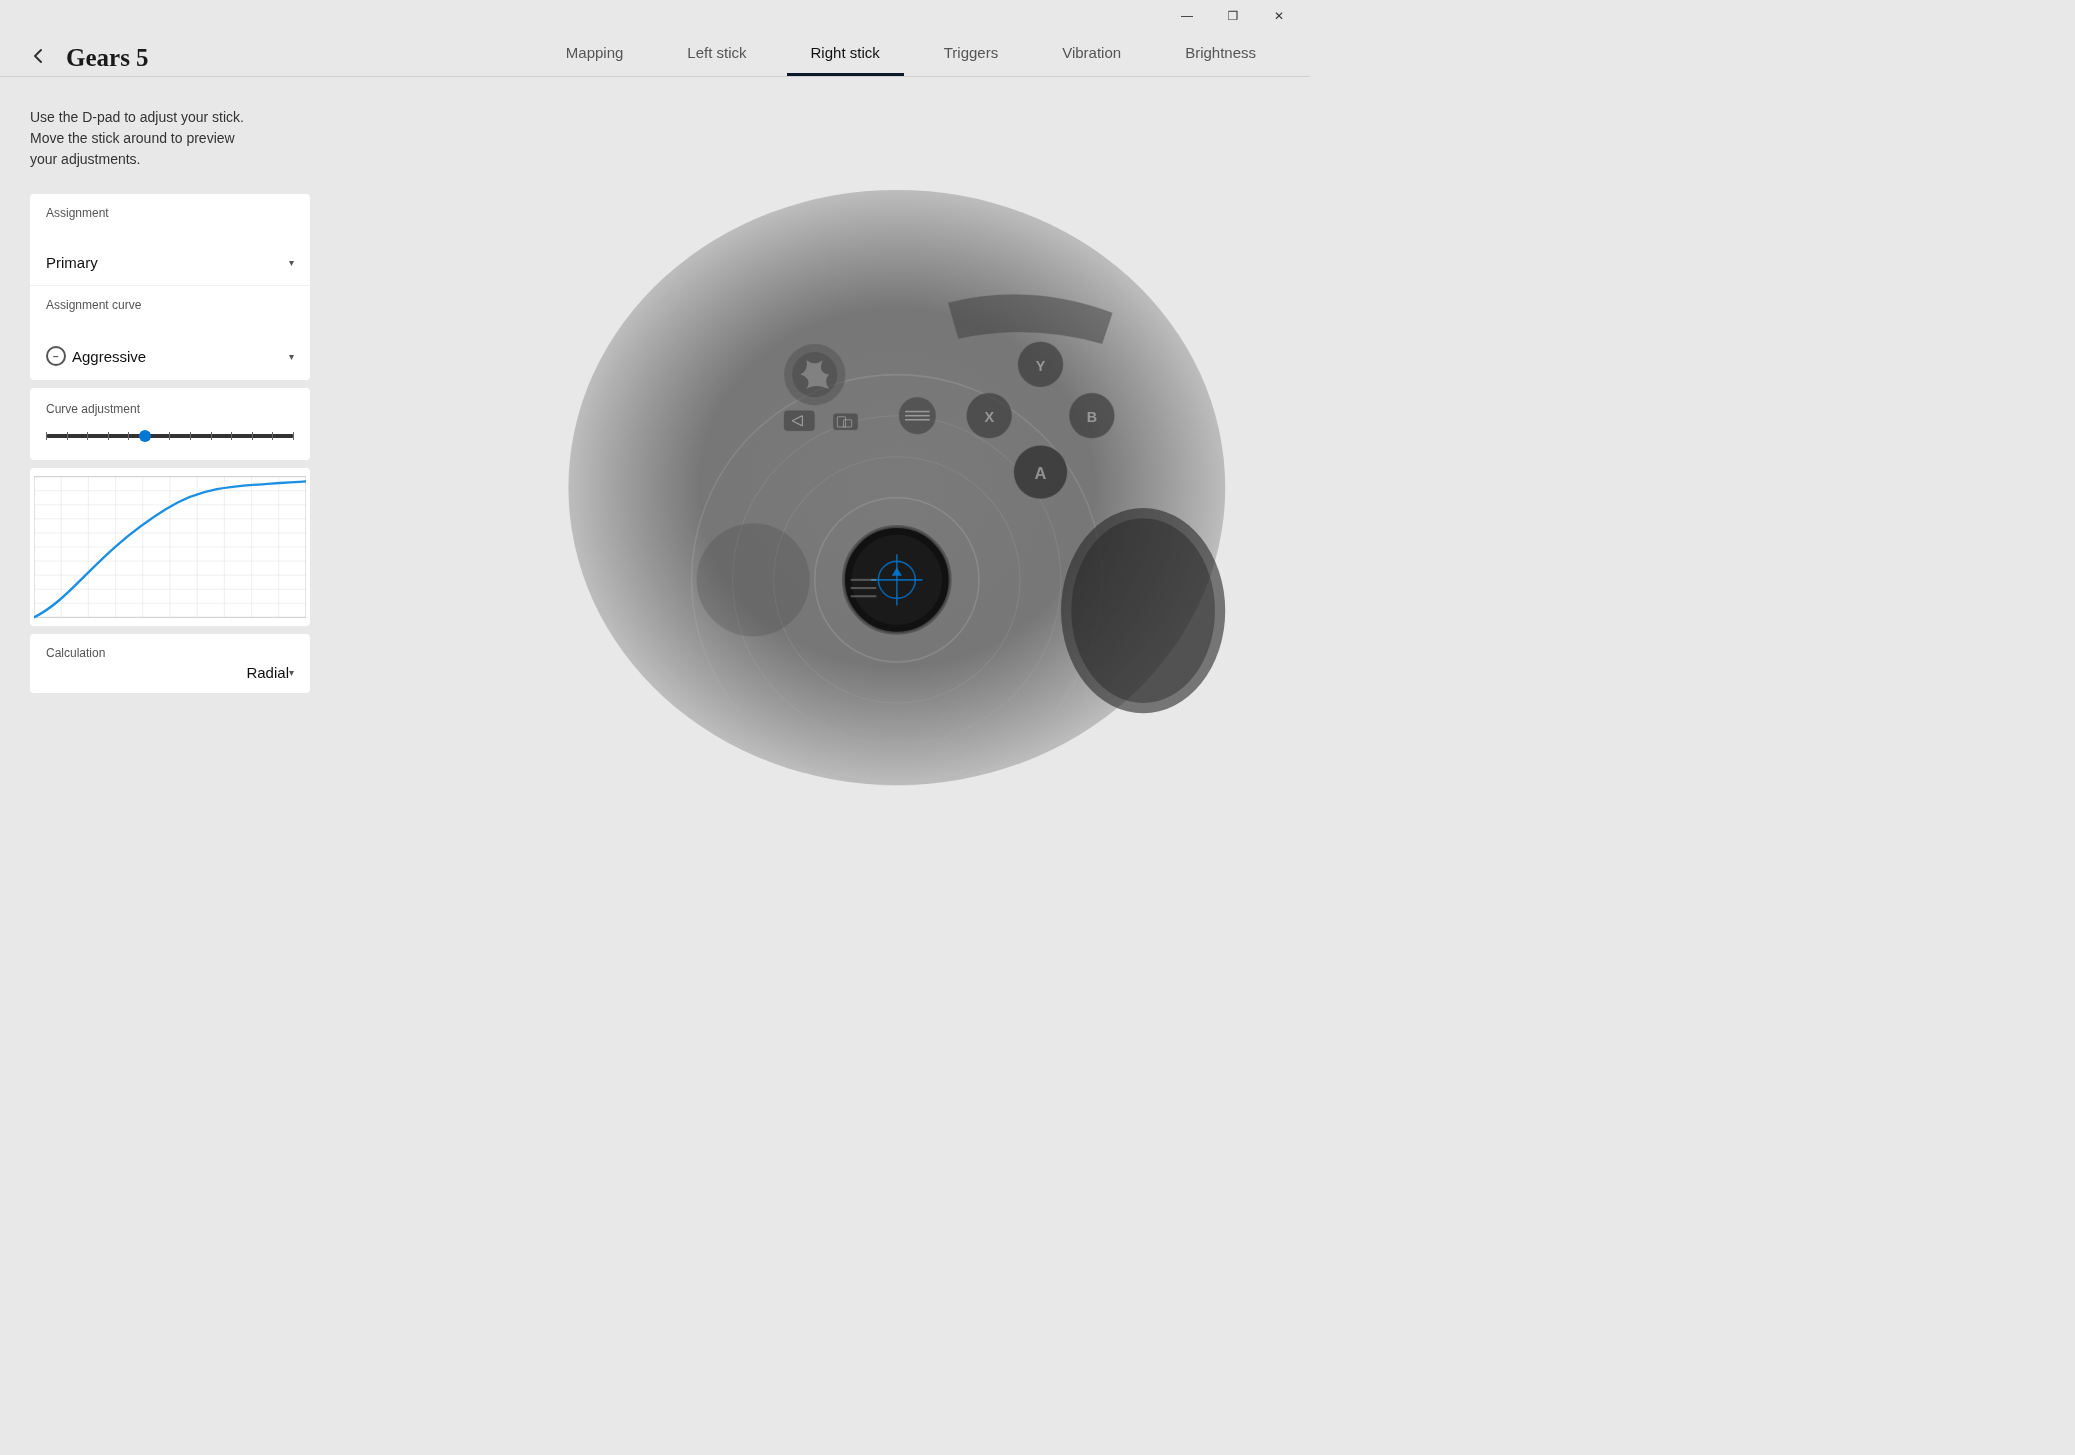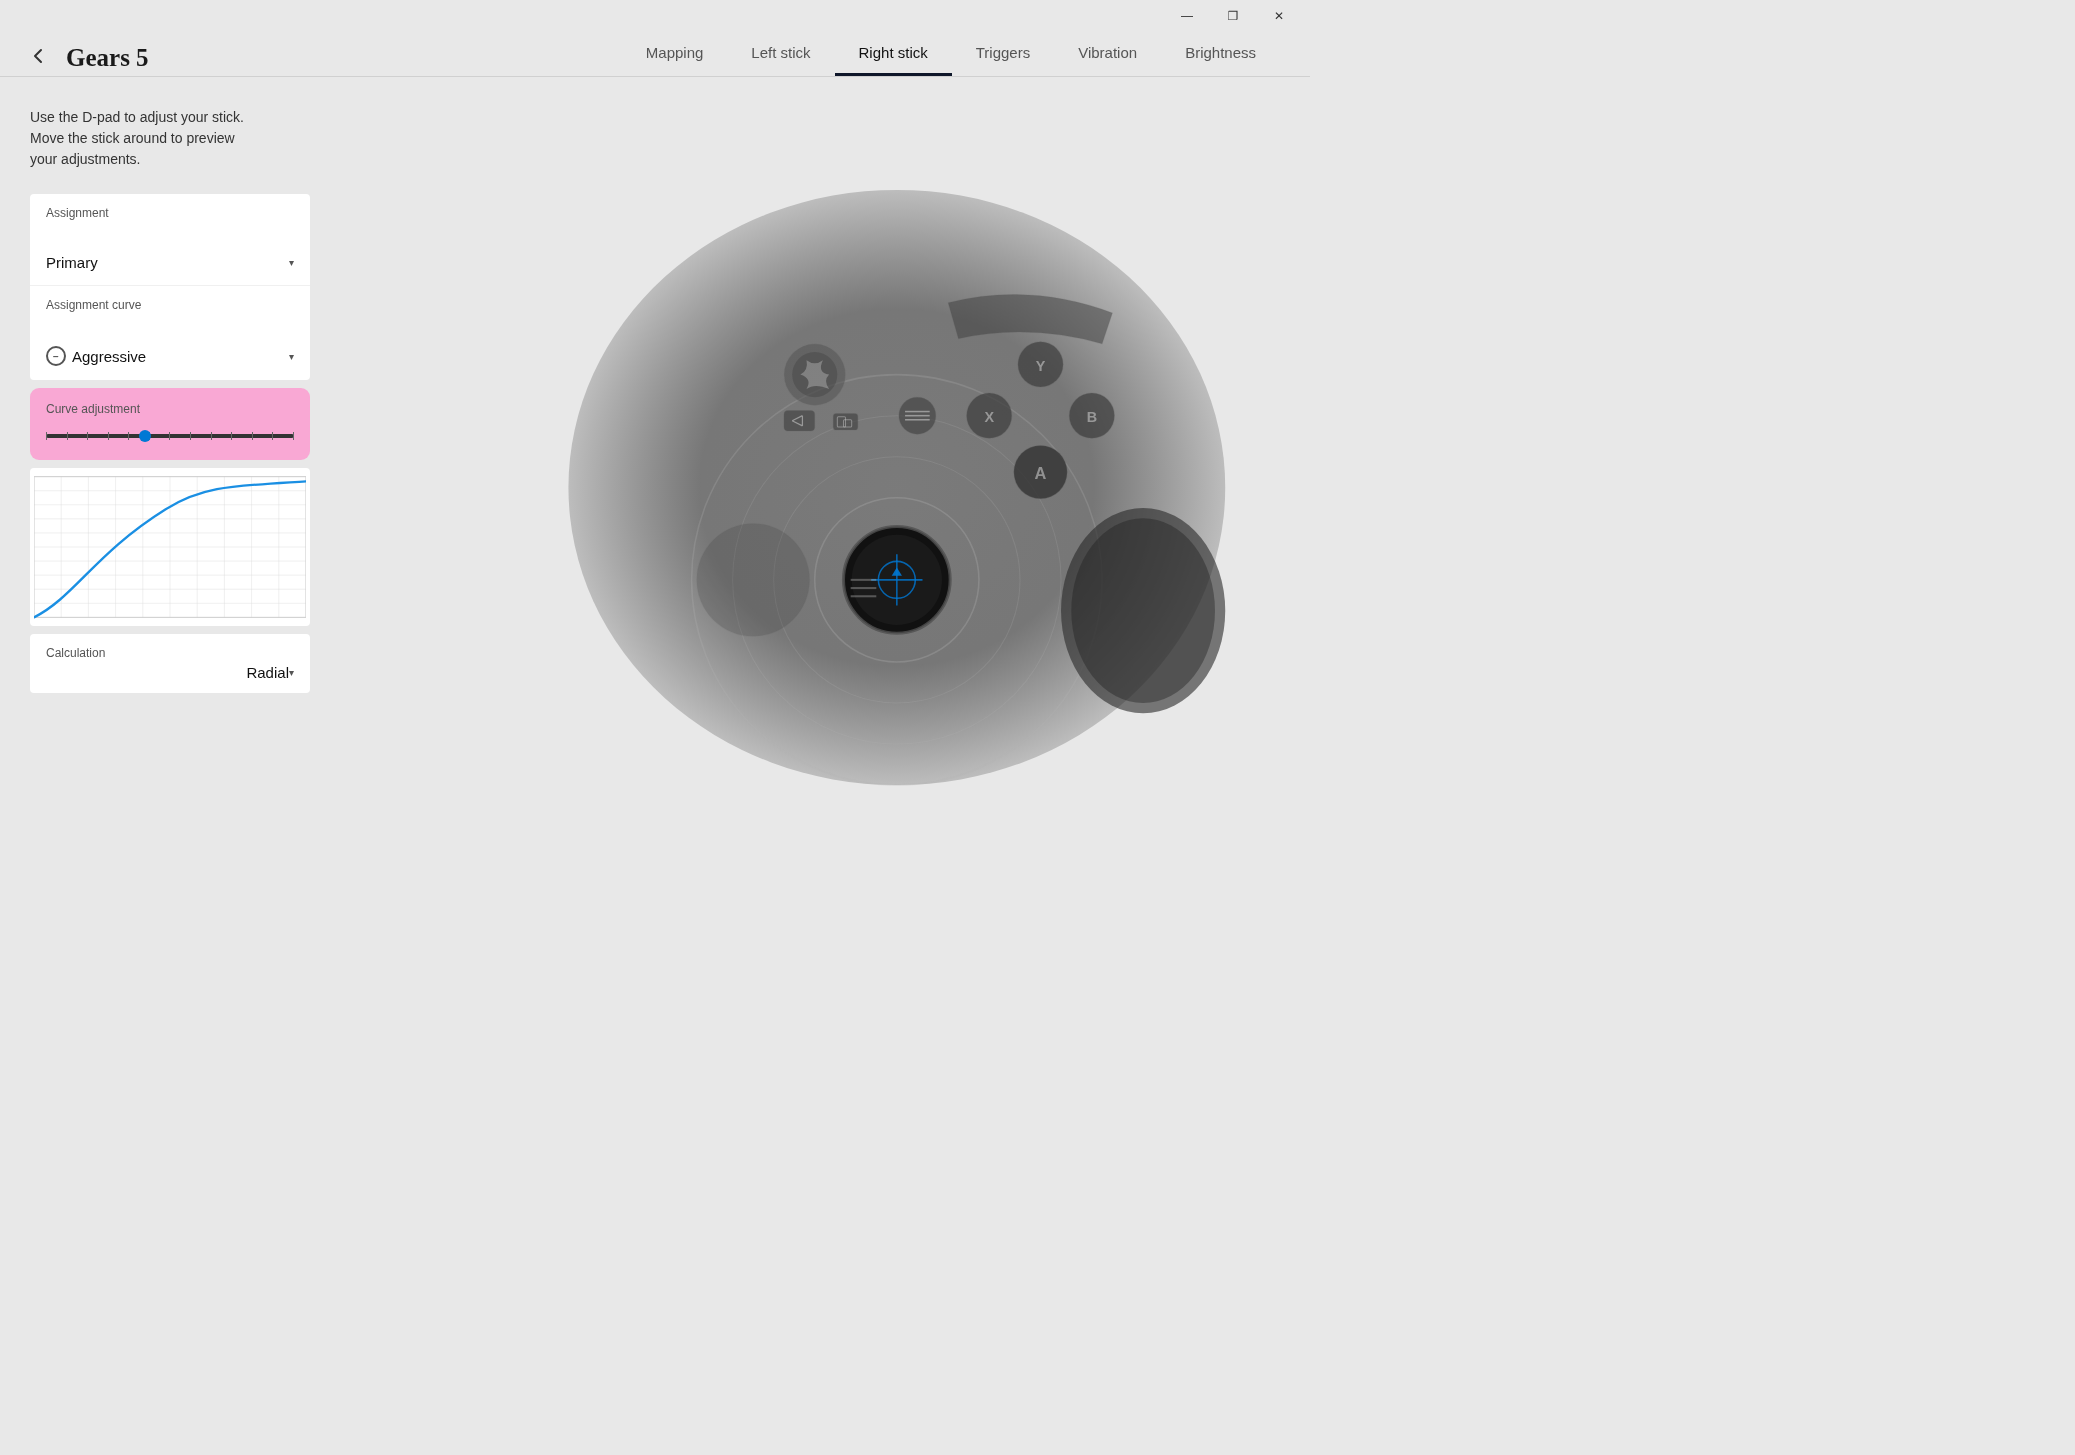--- a/index.html
+++ b/index.html
@@ -64,21 +64,21 @@
       font-weight: 600;
       color: #1a1a1a;
       margin-right: auto;
       padding-bottom: 4px;
       font-family: Liberation Serif, serif;
     }
 
     
     .nav-tabs {
       display: flex;
-      gap: 0;
+      gap: 16px;
       margin-left: 20px;
     }
     .nav-tab {
       padding: 12px 24px;
       font-size: 15px;
       color: #555;
       cursor: pointer;
       border: none;
       background: none;
       position: relative;
@@ -161,22 +161,22 @@
       border: 2px solid #555;
       border-radius: 50%;
       font-size: 10px;
       margin-right: 6px;
       color: #555;
       font-weight: bold;
     }
 
     
     .curve-adjustment {
-      background: #f9a8d4;
-      border-radius: 9px;
+      background: #ffffff;
+      border-radius: 4px;
       padding: 14px 16px;
       margin-bottom: 8px;
     }
     .curve-label {
       font-size: 12px;
       color: #555;
       margin-bottom: 10px;
     }
     .slider-container {
       position: relative;

